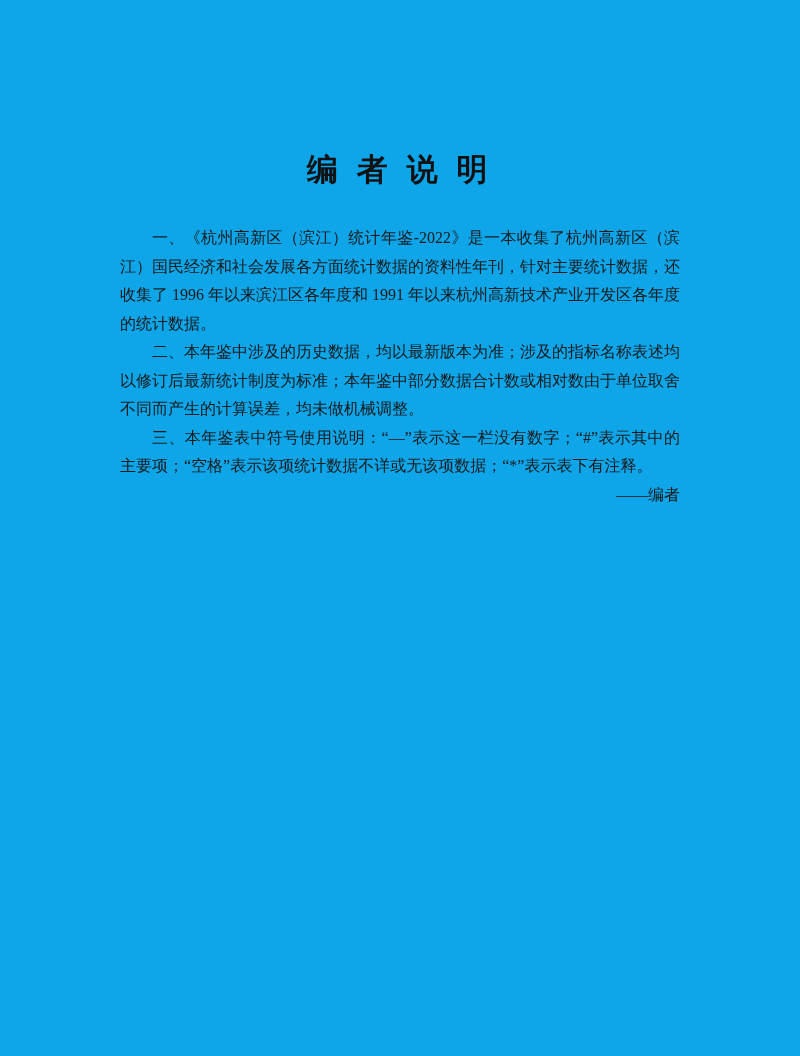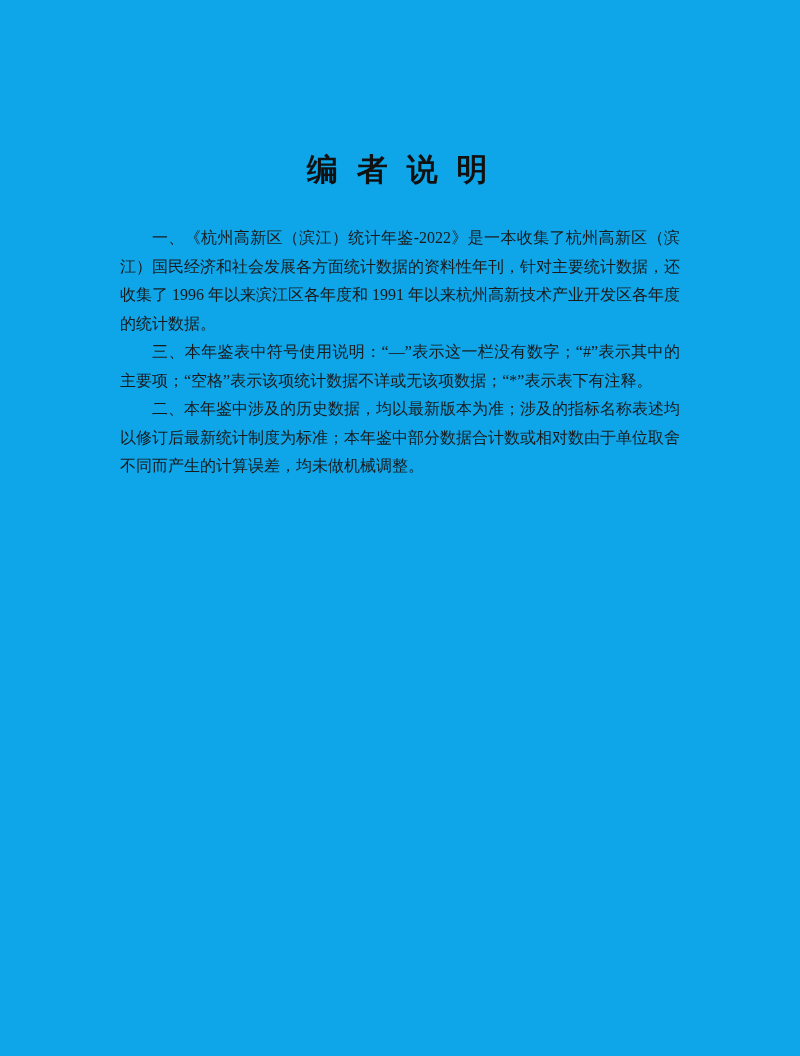--- a/index.html
+++ b/index.html
@@ -52,16 +52,17 @@
   }
 </style>
 </head>
 <body>
 
 <div class="page">
   <h1 class="doc-title">编 者 说 明</h1>
 
   <div class="doc-body">
     <p>一、《杭州高新区（滨江）统计年鉴-2022》是一本收集了杭州高新区（滨江）国民经济和社会发展各方面统计数据的资料性年刊，针对主要统计数据，还收集了 1996 年以来滨江区各年度和 1991 年以来杭州高新技术产业开发区各年度的统计数据。</p>
+    <p>二、本年鉴中涉及的历史数据，均以最新版本为准；涉及的指标名称表述均以修订后最新统计制度为标准；本年鉴中部分数据合计数或相对数由于单位取舍不同而产生的计算误差，均未做机械调整。</p>
     <p>三、本年鉴表中符号使用说明：“—”表示这一栏没有数字；“#”表示其中的主要项；“空格”表示该项统计数据不详或无该项数据；“*”表示表下有注释。</p>
-    <p>二、本年鉴中涉及的历史数据，均以最新版本为准；涉及的指标名称表述均以修订后最新统计制度为标准；本年鉴中部分数据合计数或相对数由于单位取舍不同而产生的计算误差，均未做机械调整。</p>
+    <p class="signature">——编者</p>
   </div>
 </div>
 
 </body></html>

